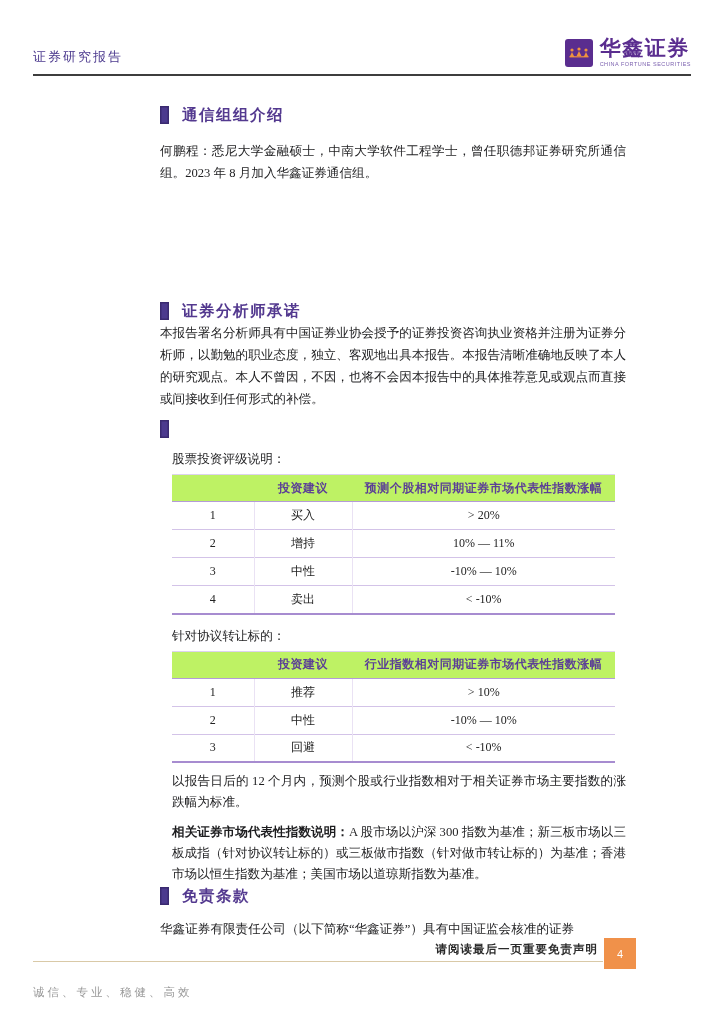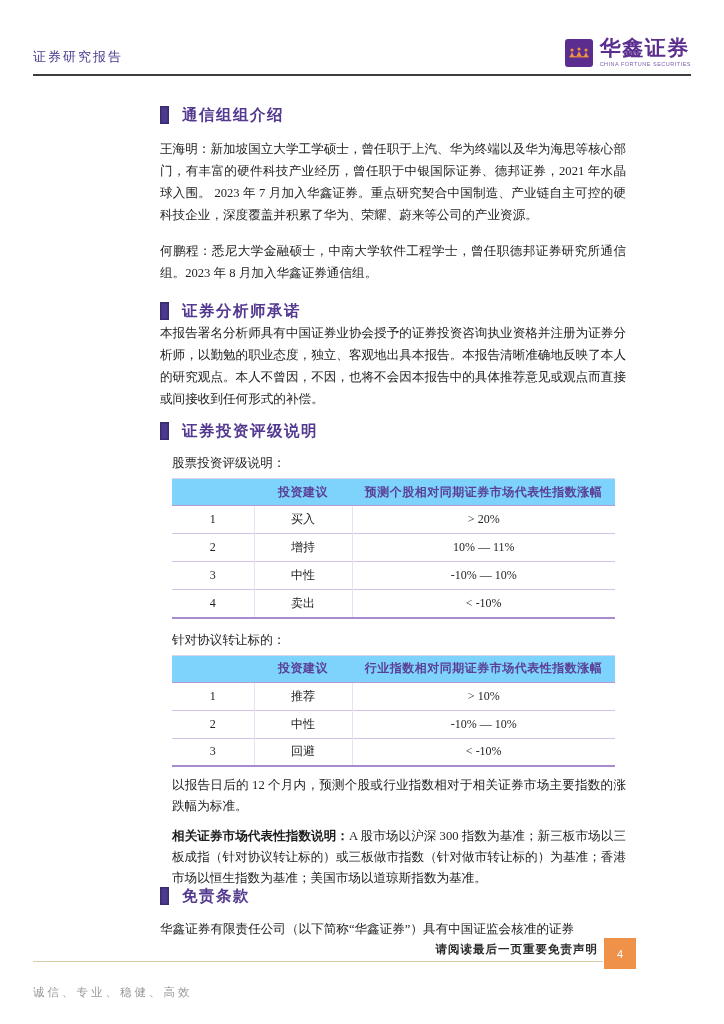--- a/index.html
+++ b/index.html
@@ -51,21 +51,21 @@
   .lead-bold { font-weight:bold; }
 
   
   .sub-label { font-size:12.6px; line-height:22px; margin:10px 0 0 12px; }
   table.rating {
     width:443px; margin:4px 0 0 12px; border-collapse:collapse; table-layout:fixed;
     border-top:1px solid #ddd2ee; border-bottom:2px solid #a78cd0;
     font-size:12px;
   }
   table.rating th {
-    height:27px; background:#7dd3fc; color:#5b3f96; font-weight:bold;
+    height:27px; background:#bef264; color:#5b3f96; font-weight:bold;
     text-align:center; letter-spacing:0.5px;
     border-bottom:1.5px solid #b49bd8;
   }
   table.rating td {
     height:28px; text-align:center; color:#222;
     border-top:1px solid #d3c3e8; border-left:1px solid #eae2f4;
   }
   table.rating td:first-child { border-left:none; }
   table.rating tr:first-child td { border-top:none; }
   .col-num { width:82px; } .col-advice { width:98px; } .col-range { width:263px; }
@@ -119,36 +119,34 @@
     </div>
   </div>
 
   <div class="content">
 
     <div class="section" style="top:104px">
       <div class="section-title">
         <span class="title-bar"></span>
         <span>通信组组介绍</span>
       </div>
-      <p class="body" style="margin-top:12px">王海明：新加坡国立大学工学硕士，曾任职于上汽、华为终端以及华为海思等核心部门，有丰富的硬件科技产业经历，曾任职于中银国际证券、德邦证券，2021 年水晶球入围。 2023 年 7 月加入华鑫证券。重点研究契合中国制造、产业链自主可控的硬科技企业，深度覆盖并积累了华为、荣耀、蔚来等公司的产业资源。</p>
       <p class="body" style="margin-top:14px">何鹏程：悉尼大学金融硕士，中南大学软件工程学士，曾任职德邦证券研究所通信组。2023 年 8 月加入华鑫证券通信组。</p>
     </div>
 
     <div class="section" style="top:300px">
       <div class="section-title">
         <span class="title-bar"></span>
         <span>证券分析师承诺</span>
       </div>
       <p class="body">本报告署名分析师具有中国证券业协会授予的证券投资咨询执业资格并注册为证券分析师，以勤勉的职业态度，独立、客观地出具本报告。本报告清晰准确地反映了本人的研究观点。本人不曾因，不因，也将不会因本报告中的具体推荐意见或观点而直接或间接收到任何形式的补偿。</p>
     </div>
 
     <div class="section" style="top:420px">
       <div class="section-title">
         <span class="title-bar"></span>
-        <span>证券投资评级说明</span>
       </div>
 
       <div class="sub-label">股票投资评级说明：</div>
 
       <table class="rating">
         <colgroup>
             <col class="col-num">
             <col class="col-advice">
             <col class="col-range">
           </colgroup>

